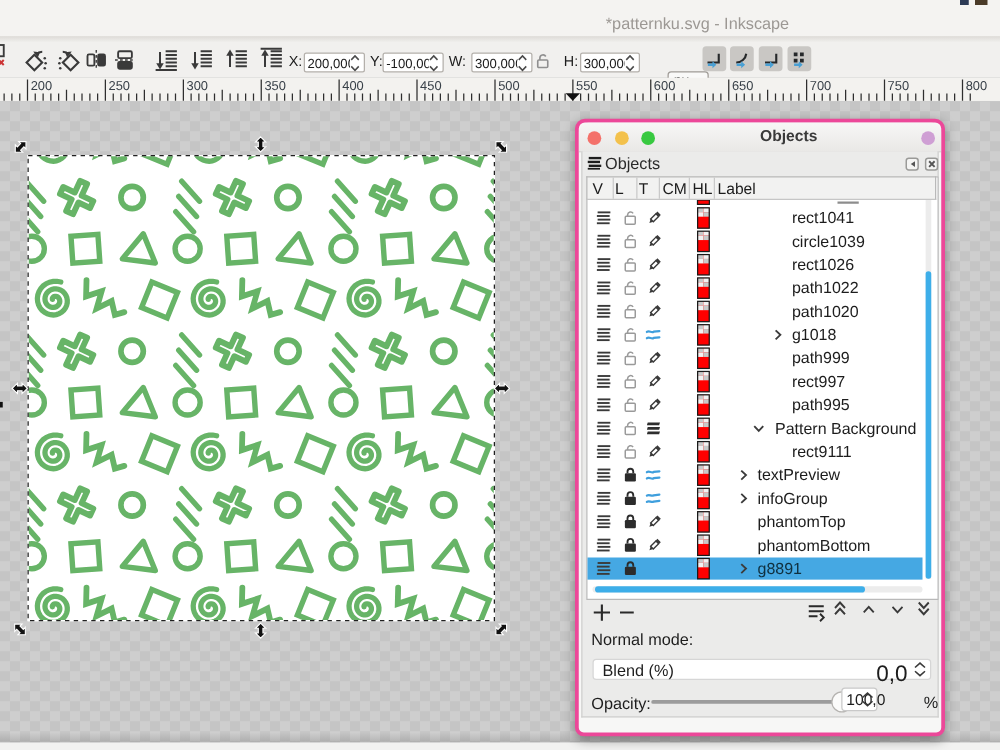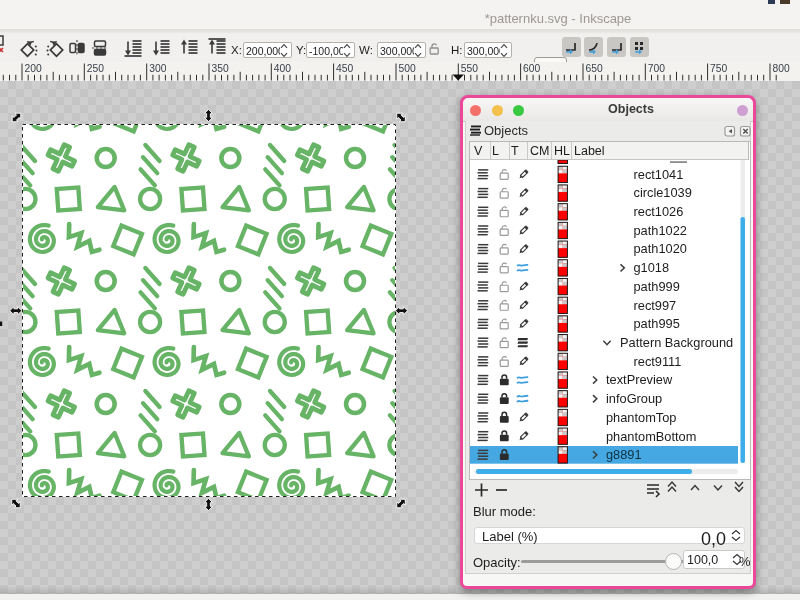--- a/index.html
+++ b/index.html
@@ -1135,32 +1135,32 @@
    <path d="M184,9 L196,9 M184,13 L196,13 M184,17 L191,17"></path>
         <path d="M193,15 L196,18 L193,21"></path>
    <path d="M205,10.4 L209,6 L213,10.4" fill="none" stroke="#3a3a3a" stroke-width="1.5"></path>
         <path d="M205,15.4 L209,11 L213,15.4" fill="none" stroke="#3a3a3a" stroke-width="1.5"></path>
    <path d="M228,13.9 L232,9.5 L236,13.9" fill="none" stroke="#3a3a3a" stroke-width="1.5"></path>
    <path d="M251,9.5 L255,13.9 L259,9.5" fill="none" stroke="#3a3a3a" stroke-width="1.5"></path>
    <path d="M272,6 L276,10.4 L280,6" fill="none" stroke="#3a3a3a" stroke-width="1.5"></path>
         <path d="M272,11 L276,15.4 L280,11" fill="none" stroke="#3a3a3a" stroke-width="1.5"></path>
  </g>
 </svg>
-  <div style="position:absolute;left:10px;top:406px;font-size:13px;color:#1d1d1d;">Blur mode:</div>
+  <div style="position:absolute;left:10px;top:406px;font-size:13px;color:#1d1d1d;">Normal mode:</div>
   <div style="position:absolute;left:11px;top:429px;width:271px;height:17px;background:#fff;border:1px solid #d6d6d6;border-radius:3px;box-sizing:border-box;">
-    <div style="position:absolute;left:7px;top:0.5px;font-size:13px;color:#1d1d1d;">Label (%)</div>
+    <div style="position:absolute;left:7px;top:0.5px;font-size:13px;color:#1d1d1d;">Blend (%)</div>
     <div style="position:absolute;right:18px;top:0.5px;font-size:18px;color:#1d1d1d;">0,0</div>
     <svg width="12" height="15" style="position:absolute;right:2px;top:0">
       <path d="M2,6 L6,2.5 L10,6" fill="none" stroke="#3a3a3a" stroke-width="1.3"></path>
       <path d="M2,9 L6,12.5 L10,9" fill="none" stroke="#3a3a3a" stroke-width="1.3"></path>
     </svg>
   </div>
   <div style="position:absolute;left:10px;top:457px;font-size:13px;color:#1d1d1d;">Opacity:</div>
   <div style="position:absolute;left:58px;top:461.5px;width:170px;height:3px;background:#9c9c9c;border-radius:1.5px;"></div>
   <div style="position:absolute;left:201.5px;top:455px;width:17px;height:17px;border-radius:50%;background:#fbfbfa;border:1px solid #b5b3b0;box-sizing:border-box;"></div>
-  <div style="position:absolute;left:220px;top:452px;width:62px;height:19px;background:#fff;border:1px solid #c9c9c9;border-radius:3px;box-sizing:border-box;">
+  <div style="position:absolute;left:210px;top:452px;width:29px;height:19px;background:#fff;border:1px solid #c9c9c9;border-radius:3px;box-sizing:border-box;">
     <div style="position:absolute;left:3px;top:1.5px;font-size:12.5px;color:#1d1d1d;">100,0</div>
     <svg width="12" height="17" style="position:absolute;right:1px;top:0">
       <path d="M2,7 L6,3.5 L10,7" fill="none" stroke="#3a3a3a" stroke-width="1.3"></path>
       <path d="M2,10 L6,13.5 L10,10" fill="none" stroke="#3a3a3a" stroke-width="1.3"></path>
     </svg>
   </div>
   <div style="position:absolute;left:276px;top:456px;font-size:13px;color:#1d1d1d;">%</div>
 </div>
 </body></html>

